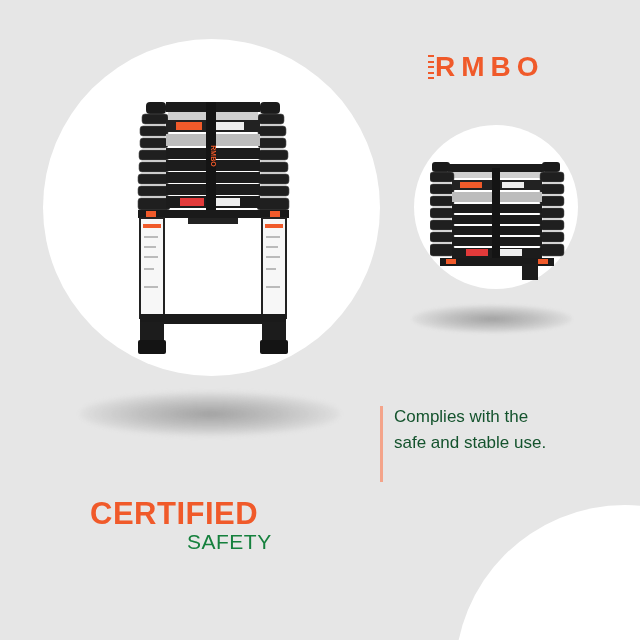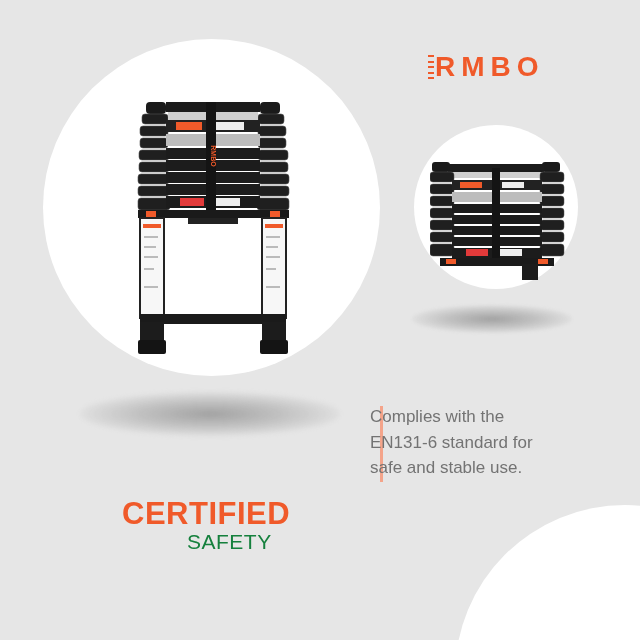--- a/index.html
+++ b/index.html
@@ -16,25 +16,25 @@
     background: radial-gradient(ellipse at center, rgba(150,150,150,0.85) 0%, rgba(170,170,170,0.6) 40%, rgba(220,220,220,0.2) 75%, rgba(230,230,230,0) 100%); filter: blur(1.5px); }
 
   
   #logo { left:428px; top:52px; height:30px; display:flex; align-items:center; }
   #logo-text { font-size:28px; font-weight:bold; color:#f05a2a; letter-spacing:6px; line-height:30px; }
   #logo-stripes { display:flex; flex-direction:column; justify-content:space-between; height:24px; width:6px; margin-right:1px; }
   #logo-stripes span { display:block; height:2px; background:#f05a2a; }
 
   
   #callout-bar { left:380px; top:406px; width:3px; height:76px; background:#f4a48a; }
-  #callout-text { left:370px; top:404px; width:220px; font-size:17px; line-height:25.5px; color:#737373; }
+  #callout-text { left:394px; top:404px; width:220px; font-size:17px; line-height:25.5px; color:#14532d; }
   #callout-text div { white-space:nowrap; }
 
   
-  #headline-1 { left:90px; top:496px; font-size:31px; font-weight:bold; color:#f05a2a; letter-spacing:0.5px; line-height:36px;margin-left:32px; }
+  #headline-1 { left:90px; top:496px; font-size:31px; font-weight:bold; color:#f05a2a; letter-spacing:0.5px; line-height:36px; }
   #headline-2 { left:187px; top:529px; font-size:21px; color:#15803d; line-height:26px; letter-spacing:0.5px; }
 </style>
 </head>
 <body>
 
 <div id="big-circle" class="circle"></div>
 <div id="small-circle" class="circle"></div>
 <div id="corner-circle" class="circle"></div>
 <div id="big-shadow" class="shadow"></div>
 <div id="small-shadow" class="shadow"></div>
@@ -157,18 +157,17 @@
       <span></span>
       <span></span>
       <span></span>
     </div>
   <span id="logo-text">RMBO</span>
 </div>
 
 <div id="callout-bar" class="abs"></div>
 <div id="callout-text" class="abs">
   <div>Complies with the</div>
-  <div>EN131-6 standard for</div>
   <div>safe and stable use.</div>
 </div>
 
 <div id="headline-1" class="abs">CERTIFIED</div>
 <div id="headline-2" class="abs">SAFETY</div>
 
 </body></html>

